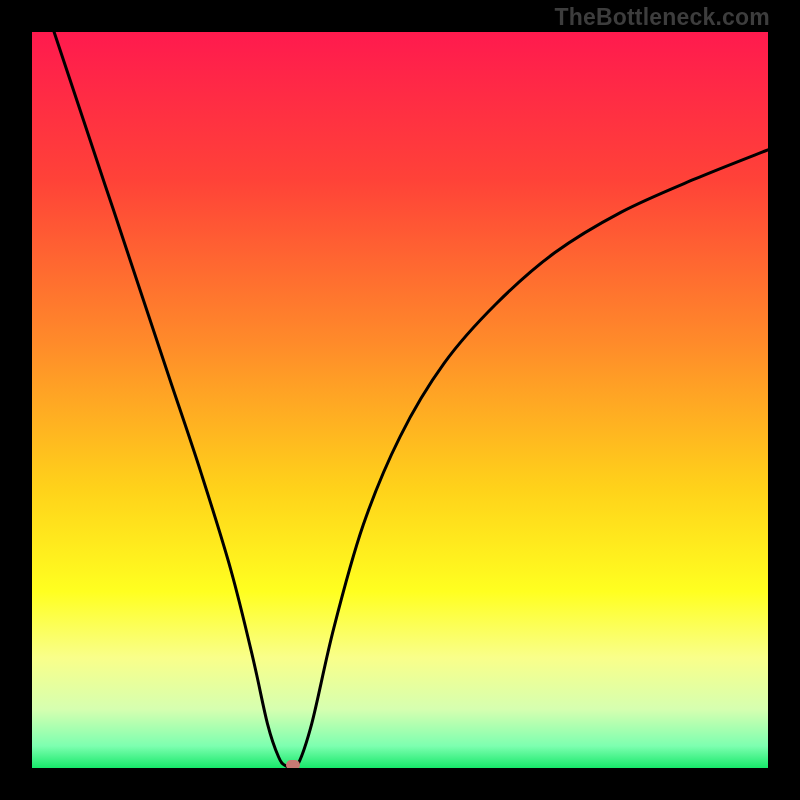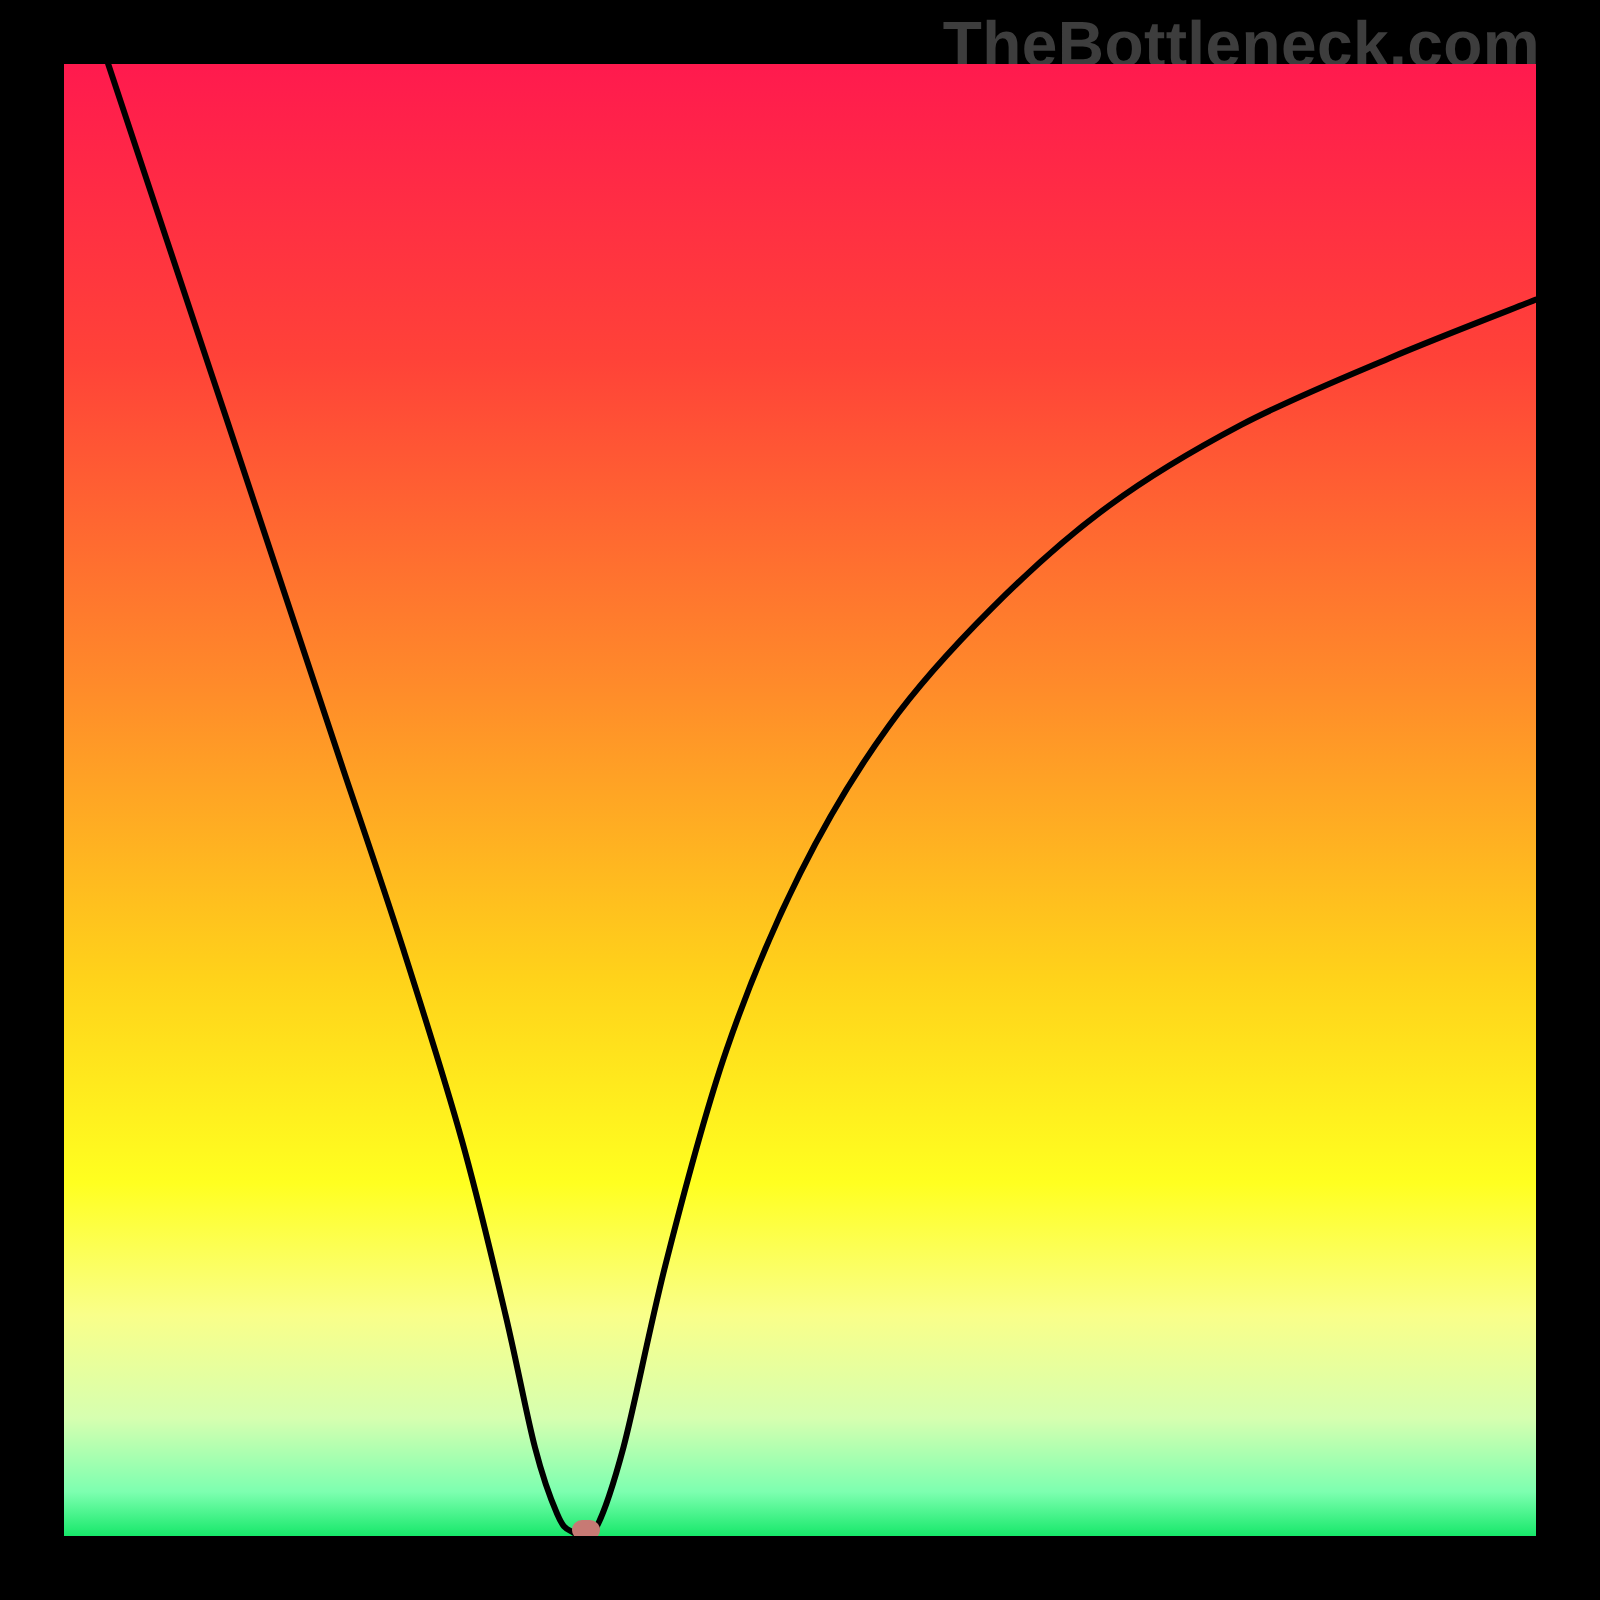--- a/index.html
+++ b/index.html
@@ -22,21 +22,21 @@
     top: 32px;
     width: 736px;
     height: 736px;
     overflow: hidden;
   }
   .watermark {
     position: absolute;
     top: 4px;
     right: 30px;
     color: #3d3d3d;
-    font-size: 32px;
+    font-size: 23px;
     font-weight: 600;
     letter-spacing: 0.2px;
     user-select: none;
   }
   svg {
     display: block;
     position: absolute;
     inset: 0;
   }
   .marker {

